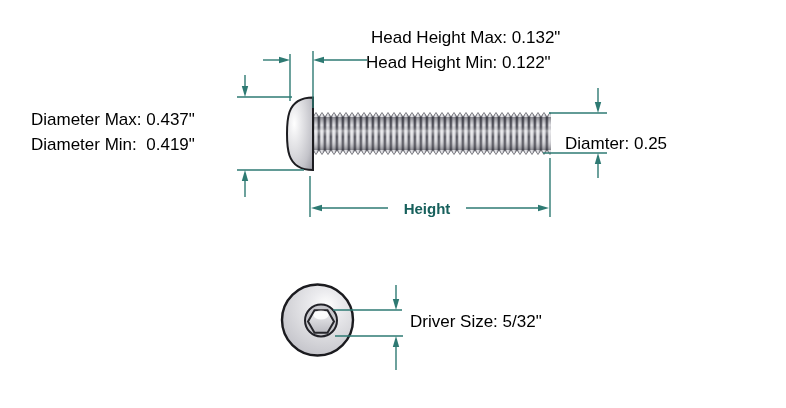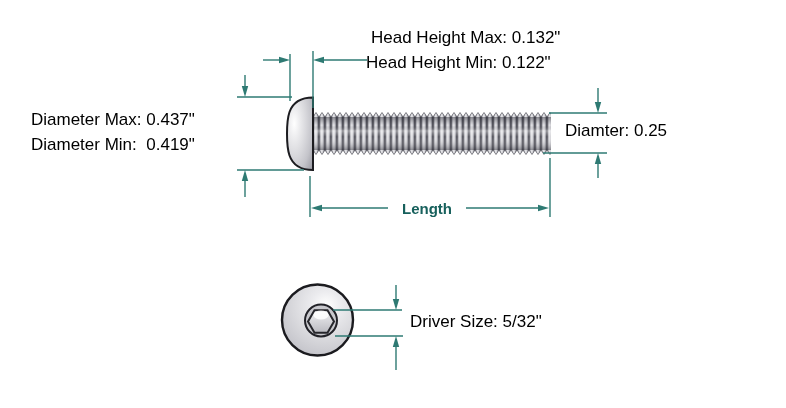--- a/index.html
+++ b/index.html
@@ -133,16 +133,16 @@
       <polygon class="dhead" points="396,310 392.8,299 399.2,299"></polygon>
       <line class="dline" x1="396" y1="370" x2="396" y2="347"></line>
       <polygon class="dhead" points="396,336 392.8,347 399.2,347"></polygon>
     </g>
   </svg>
 
   <div class="lbl" style="left:371px;top:28px;">Head Height Max: 0.132"</div>
   <div class="lbl" style="left:366px;top:53px;">Head Height Min: 0.122"</div>
   <div class="lbl" style="left:31px;top:110px;">Diameter Max: 0.437"</div>
   <div class="lbl" style="left:31px;top:135px;">Diameter Min:  0.419"</div>
-  <div class="lbl" style="left:565px;top:121px;">Diamter: 0.25</div>
-  <div class="lbl-length" style="left:389px;top:201px;">Length</div>
+  <div class="lbl" style="left:565px;top:134px;">Diamter: 0.25</div>
+  <div class="lbl-length" style="left:389px;top:201px;">Height</div>
   <div class="lbl" style="left:410px;top:312px;">Driver Size: 5/32"</div>
 </div>
 
 </body></html>

